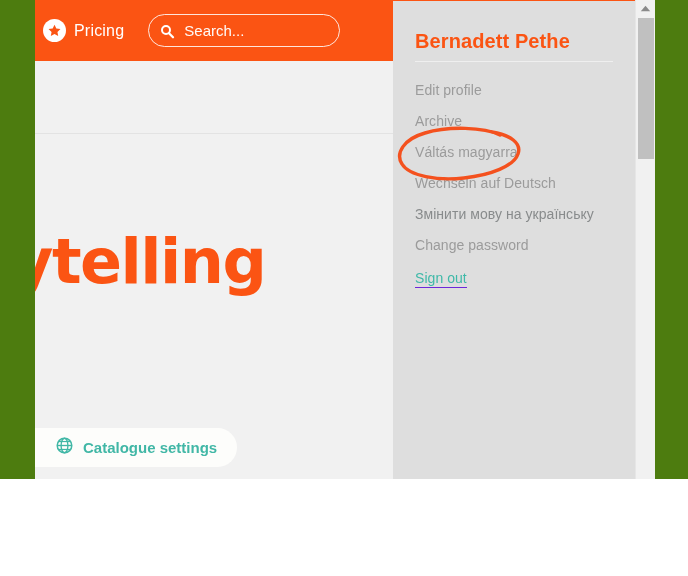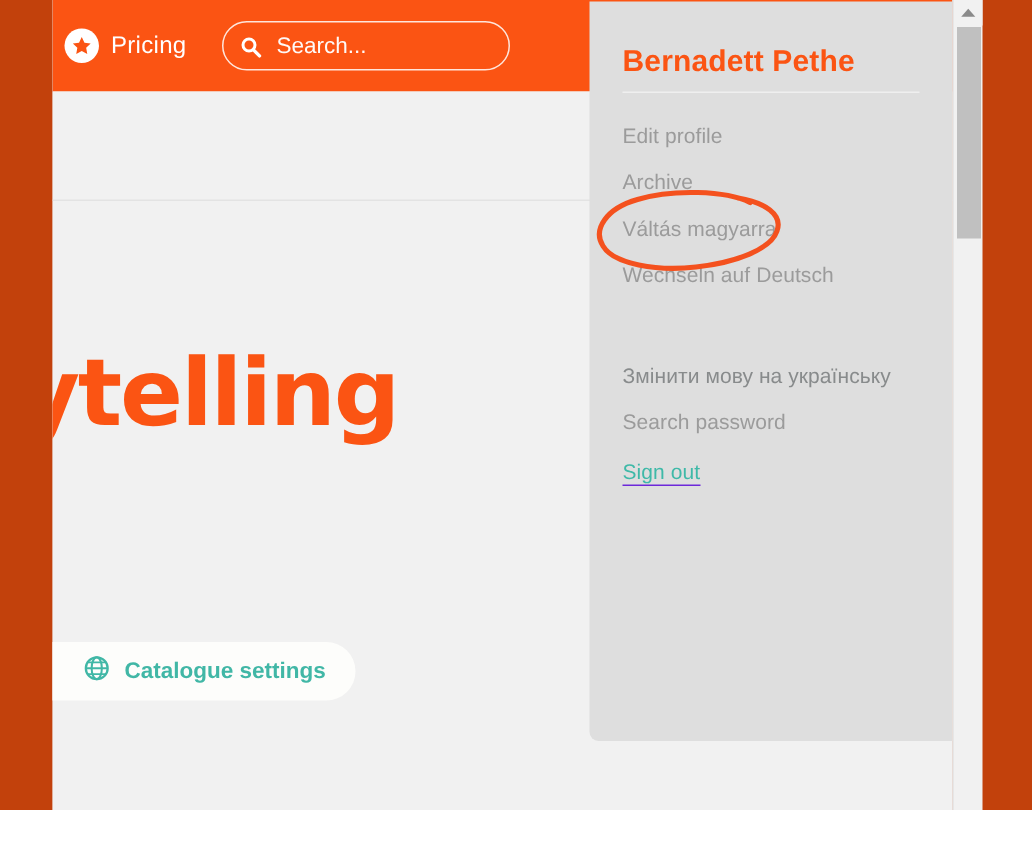--- a/index.html
+++ b/index.html
@@ -10,22 +10,22 @@
   body {
     width: 688px;
     height: 576px;
     overflow: hidden;
     font-family: "Liberation Sans", sans-serif;
   }
 
   #screen {
     position: relative;
     width: 688px;
-    height: 540px;
-    background: #c2410c;
+    height: 479px;
+    background: #4d7c0f;
     overflow: hidden;
   }
 
   
   #viewport {
     position: absolute;
     left: 35px;
     top: 0;
     width: 600px;
     height: 576px;
@@ -199,21 +199,21 @@
     width: 242px;
   }
   .dd-item {
     color: #9b9b9b;
     font-size: 14px;
     line-height: 1.22;
     padding: 7px 22px 7px 22px;
     cursor: pointer;
     letter-spacing: .05px;
   }
-  .dd-item.cyr { color: #888b8c; margin-top: 36px; }
+  .dd-item.cyr { color: #888b8c; }
   .dd-item.signout {
     color: #3fb9a8;
     padding-top: 9px;
   }
   .dd-item.signout span {
     border-bottom: 1px solid #6d28d9;
     padding-bottom: 1px;
   }
 
   
@@ -325,21 +325,21 @@
         <div class="dd-item">
           <span>Váltás magyarra</span>
         </div>
         <div class="dd-item">
           <span>Wechseln auf Deutsch</span>
         </div>
         <div class="dd-item cyr">
           <span>Змінити мову на українську</span>
         </div>
         <div class="dd-item">
-          <span>Search password</span>
+          <span>Change password</span>
         </div>
         <div class="dd-item signout">
           <span>Sign out</span>
         </div>
       </div>
     </div>
   </div>
 
   <div class="annotation">
     <svg width="132" height="56" viewBox="0 0 132 56" aria-hidden="true">

